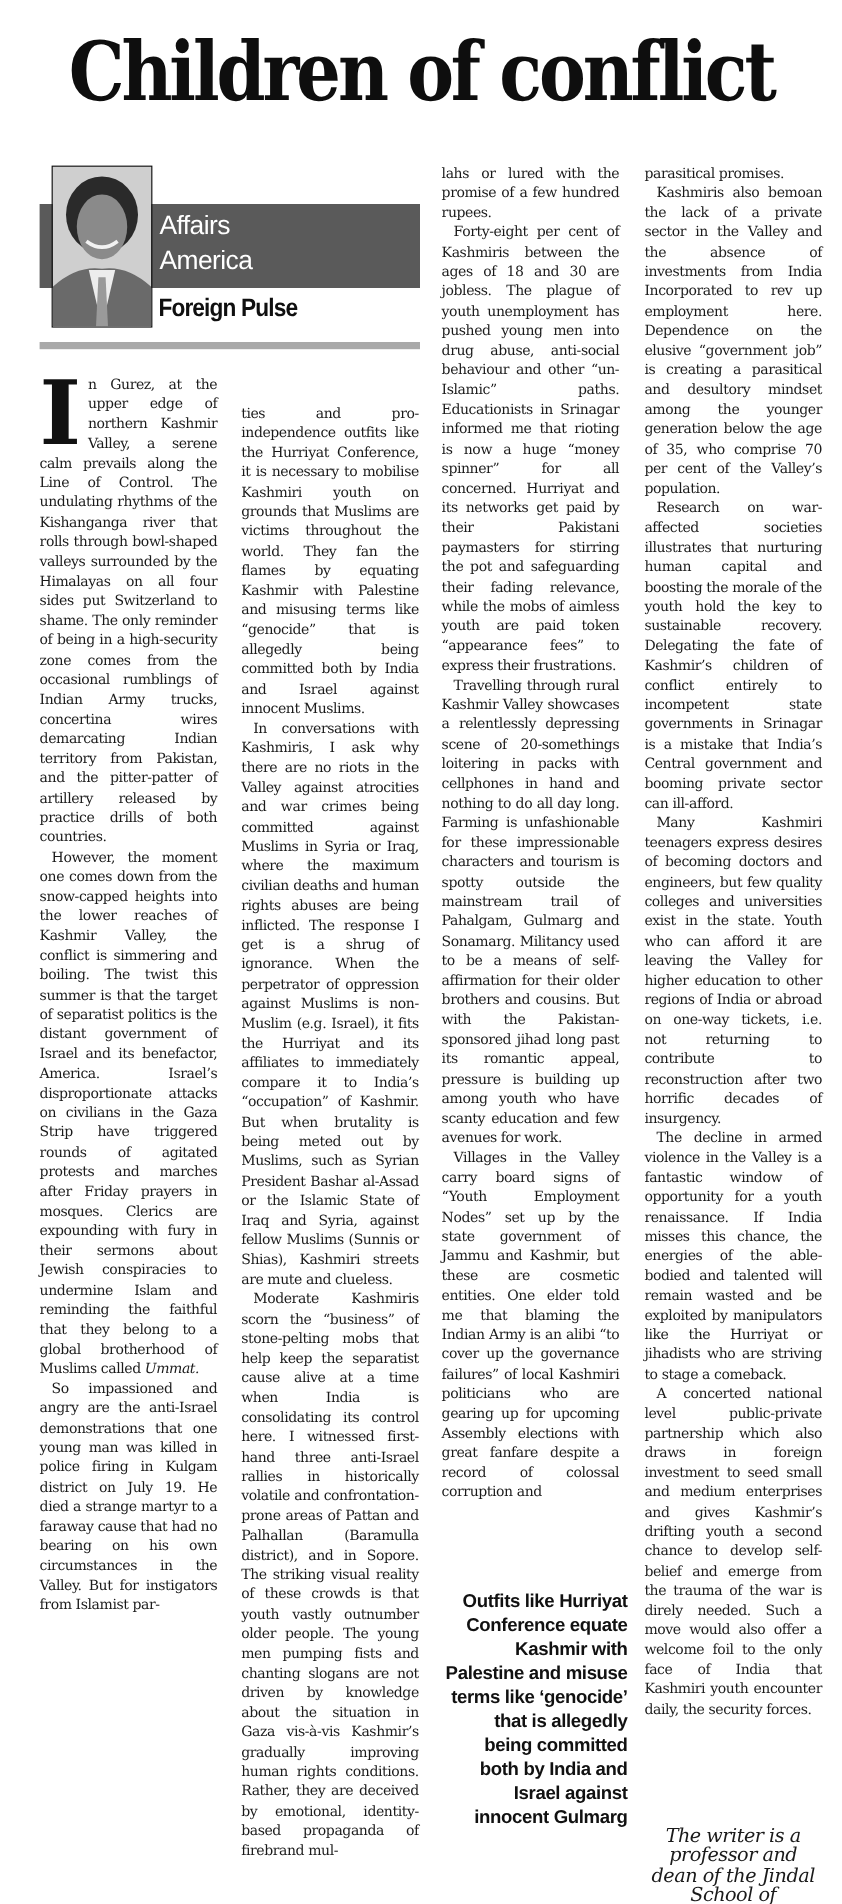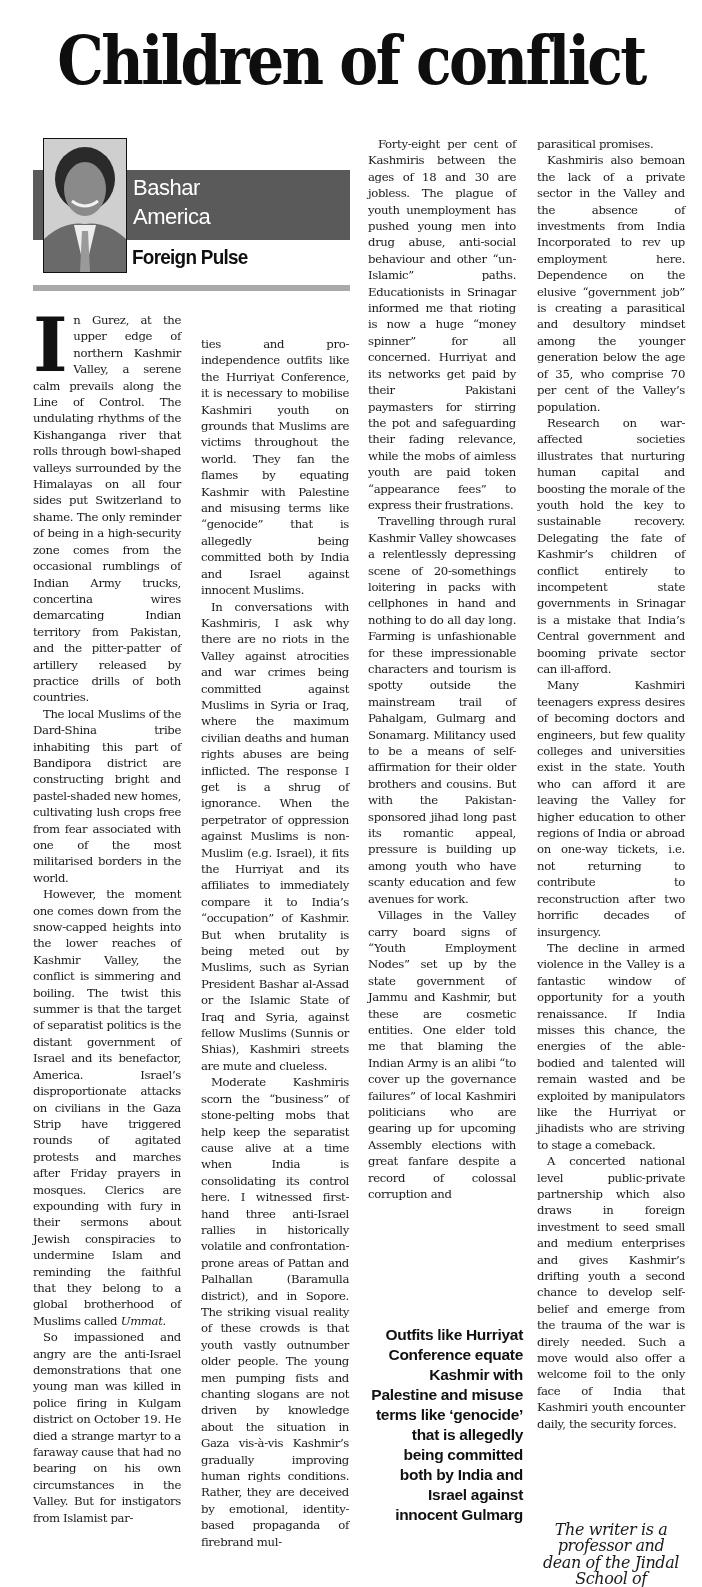--- a/index.html
+++ b/index.html
@@ -76,40 +76,40 @@
     <svg viewBox="0 0 82 133">
       <rect x="0" y="0" width="82" height="133" fill="#cfcfcf"></rect>
       <ellipse cx="41" cy="40" rx="30" ry="32" fill="#2a2a2a"></ellipse>
       <ellipse cx="41" cy="50" rx="21" ry="27" fill="#8a8a8a"></ellipse>
       <path d="M28 62 Q41 72 54 62" stroke="#f2f2f2" stroke-width="3" fill="none"></path>
       <path d="M0 133 L0 100 Q20 82 41 85 Q62 82 82 100 L82 133 Z" fill="#6a6a6a"></path>
       <path d="M30 86 L41 133 L52 86 Z" fill="#ededed"></path>
       <path d="M38 92 L44 92 L46 133 L36 133 Z" fill="#9a9a9a"></path>
     </svg>
   </div>
-  <div class="author-first">Bashar</div>
+  <div class="author-first">Affairs</div>
   <div class="author-last">America</div>
   <div class="column-name">Foreign Pulse</div>
   <div class="byline-rule"></div>
 </div>
 
 <div class="col col1">
   <p class="first"><span class="dropcap">I</span><span>n Gurez, at the upper edge of northern Kashmir Valley, a serene calm prevails along the Line of Control. The undulating rhythms of the Kishanganga river that rolls through bowl-shaped valleys surrounded by the Himalayas on all four sides put Switzerland to shame. The only reminder of being in a high-security zone comes from the occasional rumblings of Indian Army trucks, concertina wires demarcating Indian territory from Pakistan, and the pitter-patter of artillery released by practice drills of both countries.</span></p>
-  <p>The local Muslims of the Dard-Shina tribe inhabiting this part of Bandipora district are constructing bright and pastel-shaded new homes, cultivating lush crops free from fear associated with one of the most militarised borders in the world.</p>
   <p><span>However, the moment one comes down from the snow-capped heights into the lower reaches of Kashmir Valley, the conflict is simmering and boiling. The twist this summer is that the target of separatist politics is the distant government of Israel and its benefactor, America. Israel’s disproportionate attacks on civilians in the Gaza Strip have triggered rounds of agitated protests and marches after Friday prayers in mosques. Clerics are expounding with fury in their sermons about Jewish conspiracies to undermine Islam and reminding the faithful that they belong to a global brotherhood of Muslims called</span> <em>Ummat.</em></p>
-  <p>So impassioned and angry are the anti-Israel demonstrations that one young man was killed in police firing in Kulgam district on October 19. He died a strange martyr to a faraway cause that had no bearing on his own circumstances in the Valley. But for instigators from Islamist par-</p>
+  <p>So impassioned and angry are the anti-Israel demonstrations that one young man was killed in police firing in Kulgam district on July 19. He died a strange martyr to a faraway cause that had no bearing on his own circumstances in the Valley. But for instigators from Islamist par-</p>
 </div>
 
 <div class="col col2">
   <p class="first">ties and pro-independence outfits like the Hurriyat Conference, it is necessary to mobilise Kashmiri youth on grounds that Muslims are victims throughout the world. They fan the flames by equating Kashmir with Palestine and misusing terms like “genocide” that is allegedly being committed both by India and Israel against innocent Muslims.</p>
   <p>In conversations with Kashmiris, I ask why there are no riots in the Valley against atrocities and war crimes being committed against Muslims in Syria or Iraq, where the maximum civilian deaths and human rights abuses are being inflicted. The response I get is a shrug of ignorance. When the perpetrator of oppression against Muslims is non-Muslim (e.g. Israel), it fits the Hurriyat and its affiliates to immediately compare it to India’s “occupation” of Kashmir. But when brutality is being meted out by Muslims, such as Syrian President Bashar al-Assad or the Islamic State of Iraq and Syria, against fellow Muslims (Sunnis or Shias), Kashmiri streets are mute and clueless.</p>
   <p>Moderate Kashmiris scorn the “business” of stone-pelting mobs that help keep the separatist cause alive at a time when India is consolidating its control here. I witnessed first-hand three anti-Israel rallies in historically volatile and confrontation-prone areas of Pattan and Palhallan (Baramulla district), and in Sopore. The striking visual reality of these crowds is that youth vastly outnumber older people. The young men pumping fists and chanting slogans are not driven by knowledge about the situation in Gaza vis-à-vis Kashmir’s gradually improving human rights conditions. Rather, they are deceived by emotional, identity-based propaganda of firebrand mul-</p>
 </div>
 
 <div class="col col3">
+  <p class="first">lahs or lured with the promise of a few hundred rupees.</p>
   <p>Forty-eight per cent of Kashmiris between the ages of 18 and 30 are jobless. The plague of youth unemployment has pushed young men into drug abuse, anti-social behaviour and other “un-Islamic” paths. Educationists in Srinagar informed me that rioting is now a huge “money spinner” for all concerned. Hurriyat and its networks get paid by their Pakistani paymasters for stirring the pot and safeguarding their fading relevance, while the mobs of aimless youth are paid token “appearance fees” to express their frustrations.</p>
   <p>Travelling through rural Kashmir Valley showcases a relentlessly depressing scene of 20-somethings loitering in packs with cellphones in hand and nothing to do all day long. Farming is unfashionable for these impressionable characters and tourism is spotty outside the mainstream trail of Pahalgam, Gulmarg and Sonamarg. Militancy used to be a means of self-affirmation for their older brothers and cousins. But with the Pakistan-sponsored jihad long past its romantic appeal, pressure is building up among youth who have scanty education and few avenues for work.</p>
   <p>Villages in the Valley carry board signs of “Youth Employment Nodes” set up by the state government of Jammu and Kashmir, but these are cosmetic entities. One elder told me that blaming the Indian Army is an alibi “to cover up the governance failures” of local Kashmiri politicians who are gearing up for upcoming Assembly elections with great fanfare despite a record of colossal corruption and</p>
 </div>
 
 <div class="pull-quote">Outfits like Hurriyat Conference equate Kashmir with Palestine and misuse terms like ‘genocide’ that is allegedly being committed both by India and Israel against innocent Gulmarg</div>
 
 <div class="col col4">
   <p class="first">parasitical promises.</p>
   <p>Kashmiris also bemoan the lack of a private sector in the Valley and the absence of investments from India Incorporated to rev up employment here. Dependence on the elusive “government job” is creating a parasitical and desultory mindset among the younger generation below the age of 35, who comprise 70 per cent of the Valley’s population.</p>

